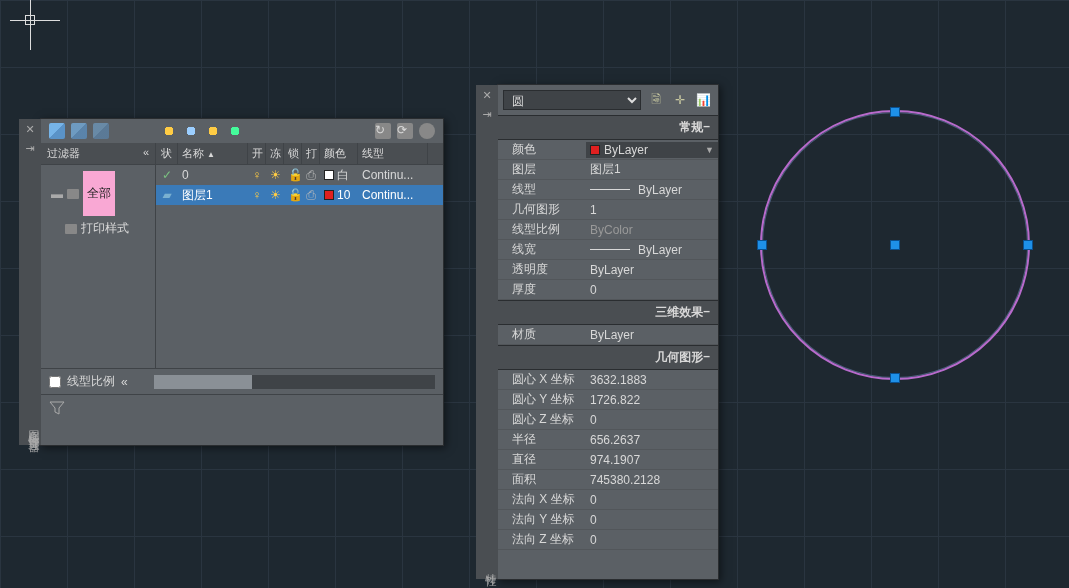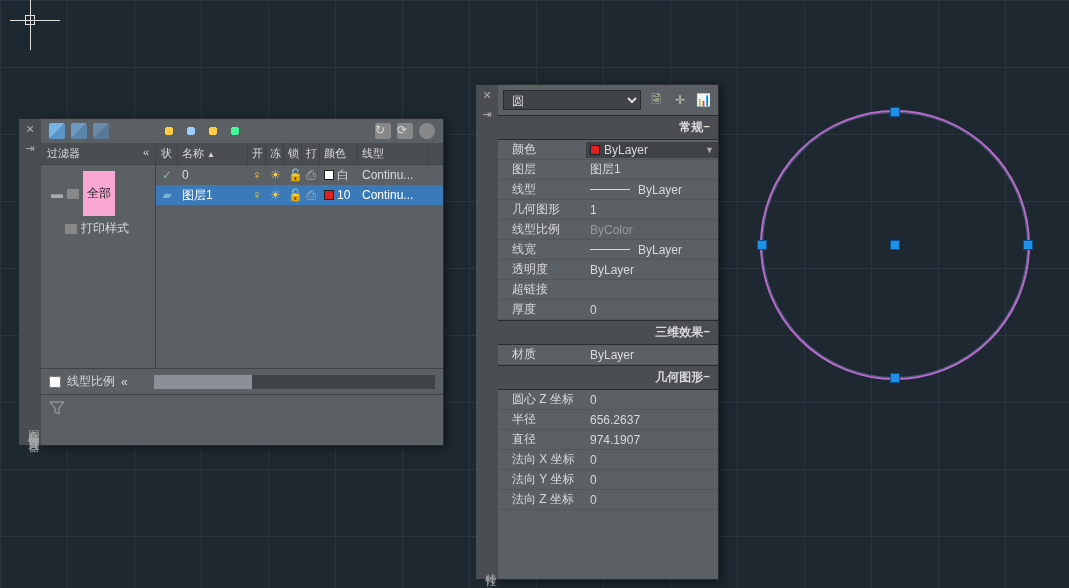--- a/index.html
+++ b/index.html
@@ -320,52 +320,60 @@
       <div class="pp-value">
         <span class="line-sample"></span>
         <span>ByLayer</span>
       </div>
     </div>
   <div class="pp-row">
       <div class="pp-label">透明度</div>
       <div class="pp-value">ByLayer</div>
     </div>
   <div class="pp-row">
-      <div class="pp-label">超链接</div>
-      <div class="pp-value"></div>
-    </div>
-  <div class="pp-row">
       <div class="pp-label">厚度</div>
       <div class="pp-value">0</div>
     </div>
 
   <div class="pp-section-hdr">
     <span>三维效果</span>
     <span>–</span>
   </div>
   <div class="pp-row">
       <div class="pp-label">材质</div>
       <div class="pp-value">ByLayer</div>
     </div>
 
   <div class="pp-section-hdr">
     <span>几何图形</span>
     <span>–</span>
   </div>
   <div class="pp-row">
+      <div class="pp-label">圆心 X 坐标</div>
+      <div class="pp-value">3632.1883</div>
+    </div>
+  <div class="pp-row">
+      <div class="pp-label">圆心 Y 坐标</div>
+      <div class="pp-value">1726.822</div>
+    </div>
+  <div class="pp-row">
       <div class="pp-label">圆心 Z 坐标</div>
       <div class="pp-value">0</div>
     </div>
   <div class="pp-row">
       <div class="pp-label">半径</div>
       <div class="pp-value">656.2637</div>
     </div>
   <div class="pp-row">
       <div class="pp-label">直径</div>
       <div class="pp-value">974.1907</div>
+    </div>
+  <div class="pp-row">
+      <div class="pp-label">面积</div>
+      <div class="pp-value">745380.2128</div>
     </div>
   <div class="pp-row">
       <div class="pp-label">法向 X 坐标</div>
       <div class="pp-value">0</div>
     </div>
   <div class="pp-row">
       <div class="pp-label">法向 Y 坐标</div>
       <div class="pp-value">0</div>
     </div>
   <div class="pp-row">

